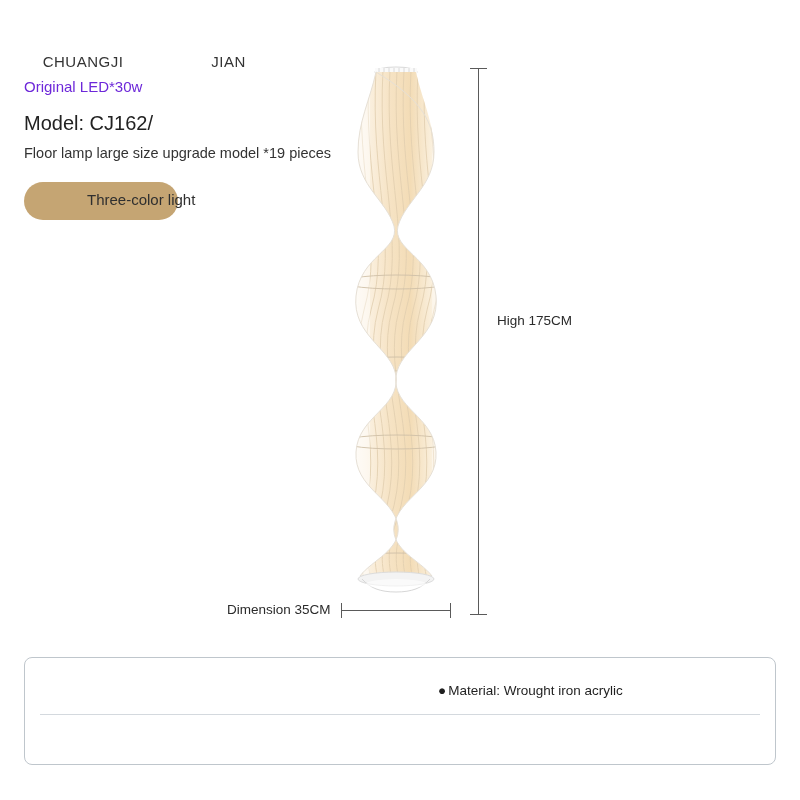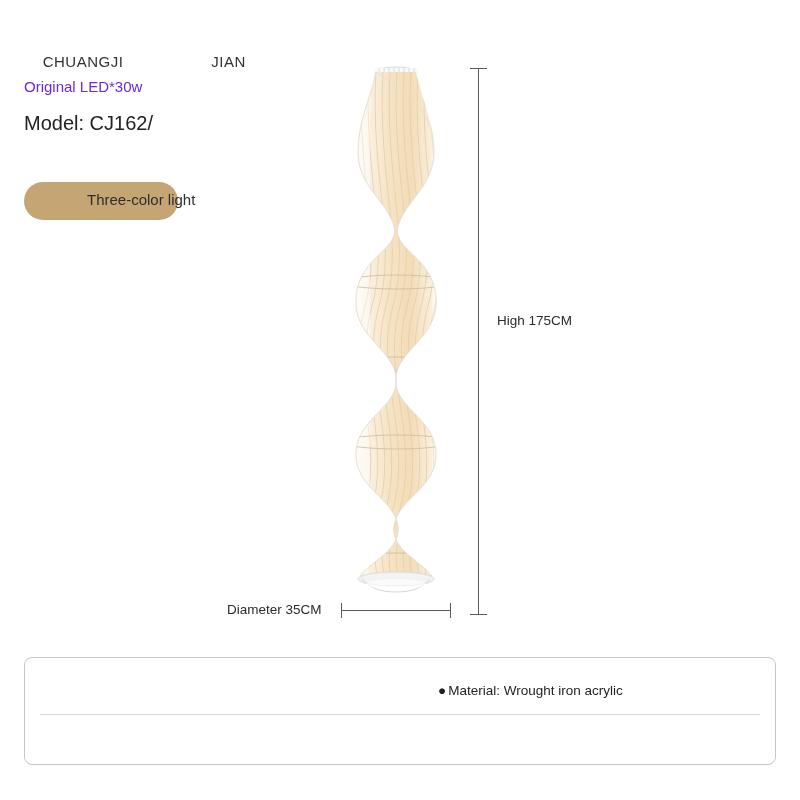--- a/index.html
+++ b/index.html
@@ -187,20 +187,21 @@
 <body>
 
 <div class="page">
 
   <div class="brand-row">
     <span class="brand-main">CHUANGJI</span><span class="brand-sub">JIAN</span>
   </div>
 
   <div class="line-led">Original LED*30w</div>
   <div class="line-model">Model: CJ162/</div>
+  <div class="line-desc">Floor lamp large size upgrade model *19 pieces</div>
 
   <div class="pill"></div>
   <div class="pill-label">Three-color light</div>
 
   <div class="lamp-wrap">
     <svg class="lamp-svg" width="120" height="540" viewBox="0 0 120 540" xmlns="http://www.w3.org/2000/svg">
       <defs>
         <linearGradient id="glow" x1="0" y1="0" x2="1" y2="0">
           <stop offset="0%" stop-color="#ffffff"></stop>
           <stop offset="18%" stop-color="#fdf7ee"></stop>
@@ -304,21 +305,21 @@
   </div>
 
   <div class="height-cap-top"></div>
   <div class="height-line"></div>
   <div class="height-cap-bottom"></div>
   <div class="height-label">High 175CM</div>
 
   <div class="dia-cap-left"></div>
   <div class="dia-line"></div>
   <div class="dia-cap-right"></div>
-  <div class="dia-label">Diameter 35CM</div>
+  <div class="dia-label">Dimension 35CM</div>
 
   <div class="spec-box"></div>
   <div class="spec-divider"></div>
 
   <div class="spec-item spec-r1c2">
     <span class="dot">●</span><span>Material: Wrought iron  acrylic</span>
   </div>
 
 </div>
 

